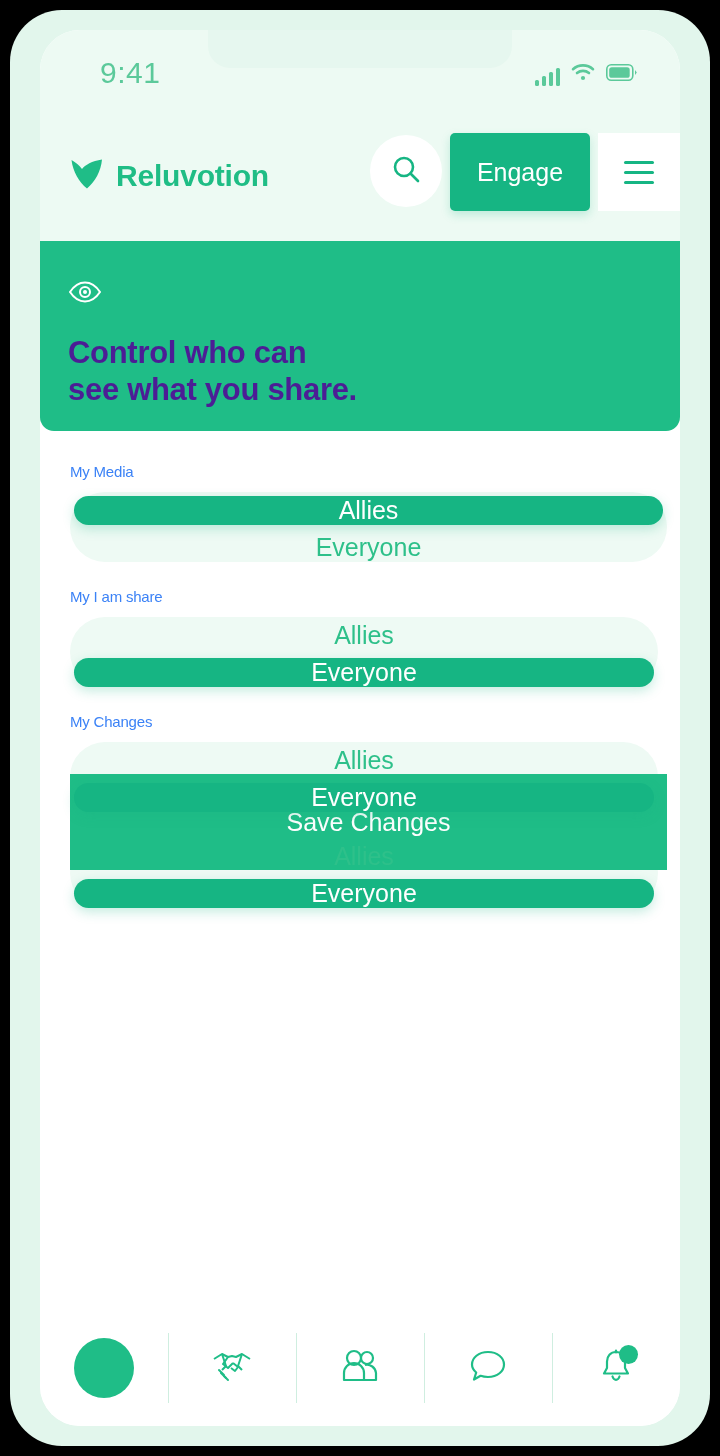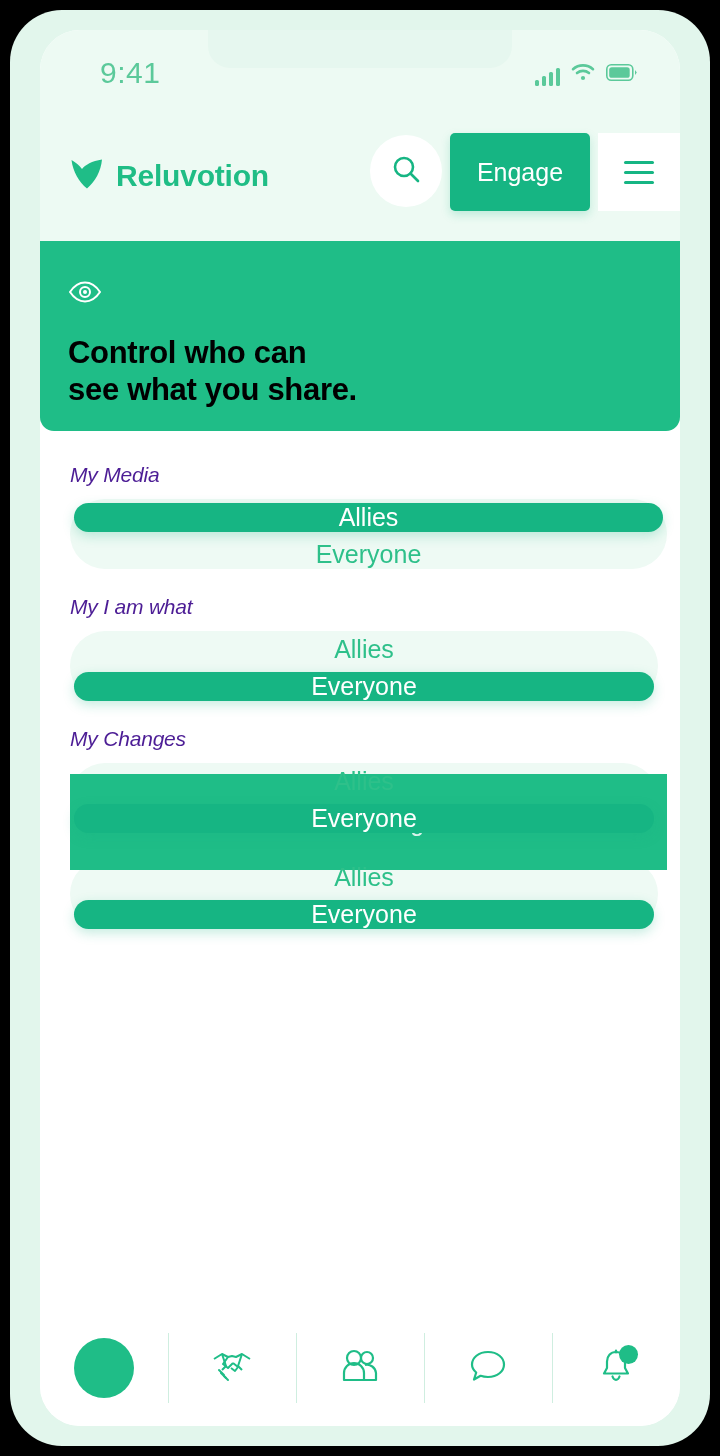--- a/index.html
+++ b/index.html
@@ -132,42 +132,41 @@
     left: 0; top: 211px;
     width: 640px; height: 190px;
     background: #1fbd87;
     border-bottom-left-radius: 14px;
     border-bottom-right-radius: 14px;
   }
   .hero-eye { position: absolute; left: 28px; top: 40px; }
   .hero-title {
     position: absolute;
     left: 28px; top: 94px;
-    color: #000000;
+    color: #4c1d95;
     font-size: 31px;
     font-weight: bold;
     line-height: 1.18;
     white-space: pre-line;
     letter-spacing: -0.3px;
   }
 
   
   .settings {
     position: absolute;
     left: 0; top: 401px;
     width: 640px;
     padding: 32px 30px 0 30px;
   }
   .setting-row { margin-bottom: 26px; }
   .setting-label {
-    font-size: 21px;
-    color: #4c1d95;
+    font-size: 15px;
+    color: #3b82f6;
     margin-bottom: 12px;
     letter-spacing: -0.2px;
-    font-style: italic;
   }
   .toggle {
     position: relative;
     height: 70px;
     background: #eefaf4;
     border-radius: 36px;
     display: flex;
     cursor: pointer;
     flex-direction: column;
   }
@@ -319,21 +318,21 @@
 
       <div class="setting-row">
         <div class="setting-label">My Media</div>
         <div class="toggle w1">
           <div class="toggle-opt active">Allies</div>
           <div class="toggle-opt">Everyone</div>
         </div>
       </div>
 
       <div class="setting-row">
-        <div class="setting-label">My I am what</div>
+        <div class="setting-label">My I am share</div>
         <div class="toggle w2">
           <div class="toggle-opt">Allies</div>
           <div class="toggle-opt active">Everyone</div>
         </div>
       </div>
 
       <div class="setting-row">
         <div class="setting-label">My Changes</div>
         <div class="toggle w2">
           <div class="toggle-opt">Allies</div>

